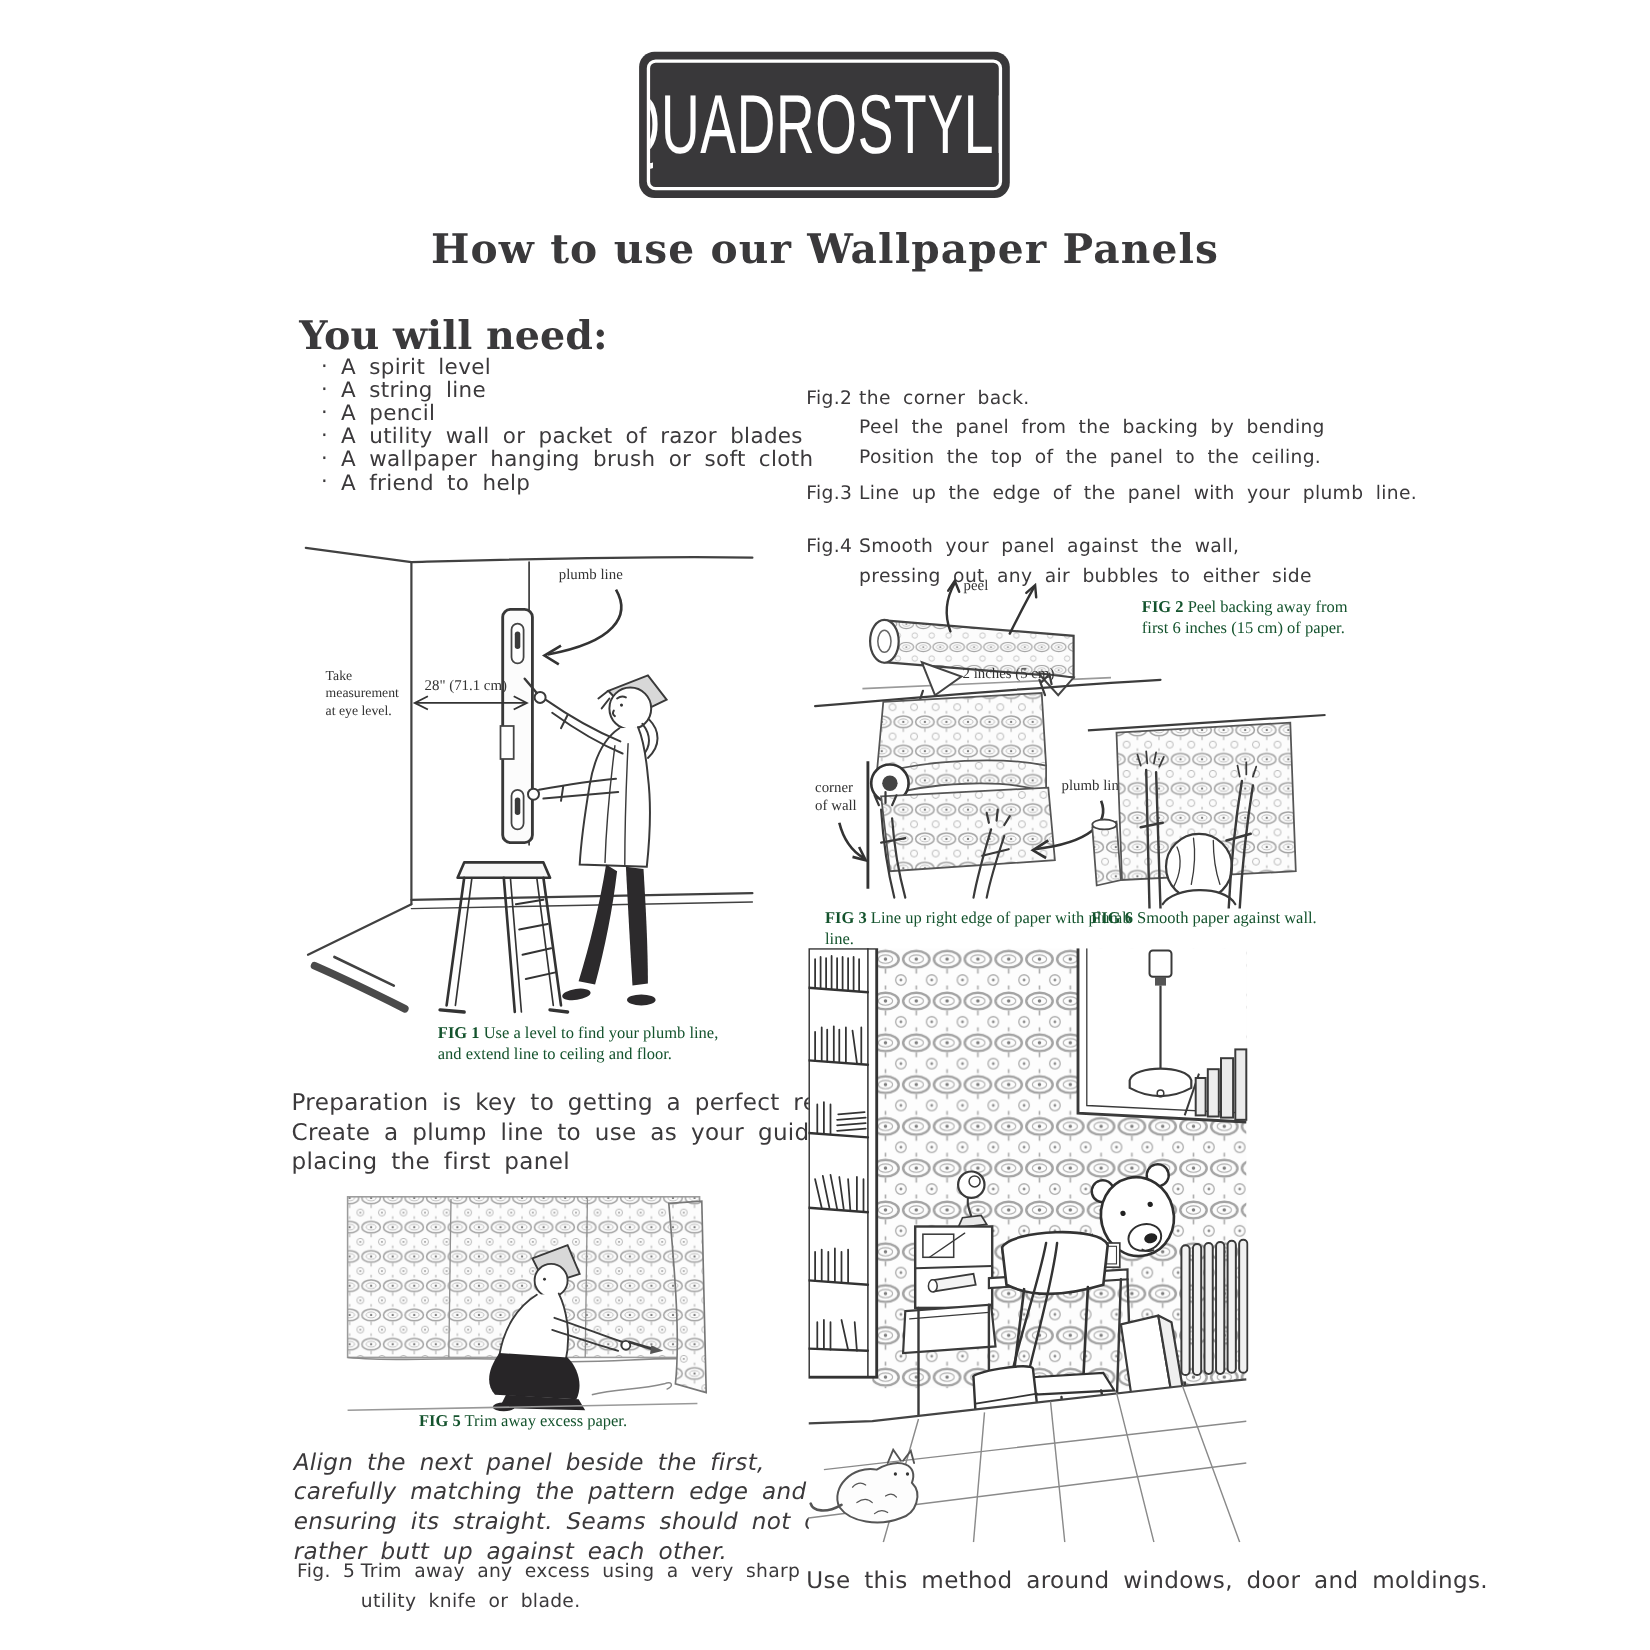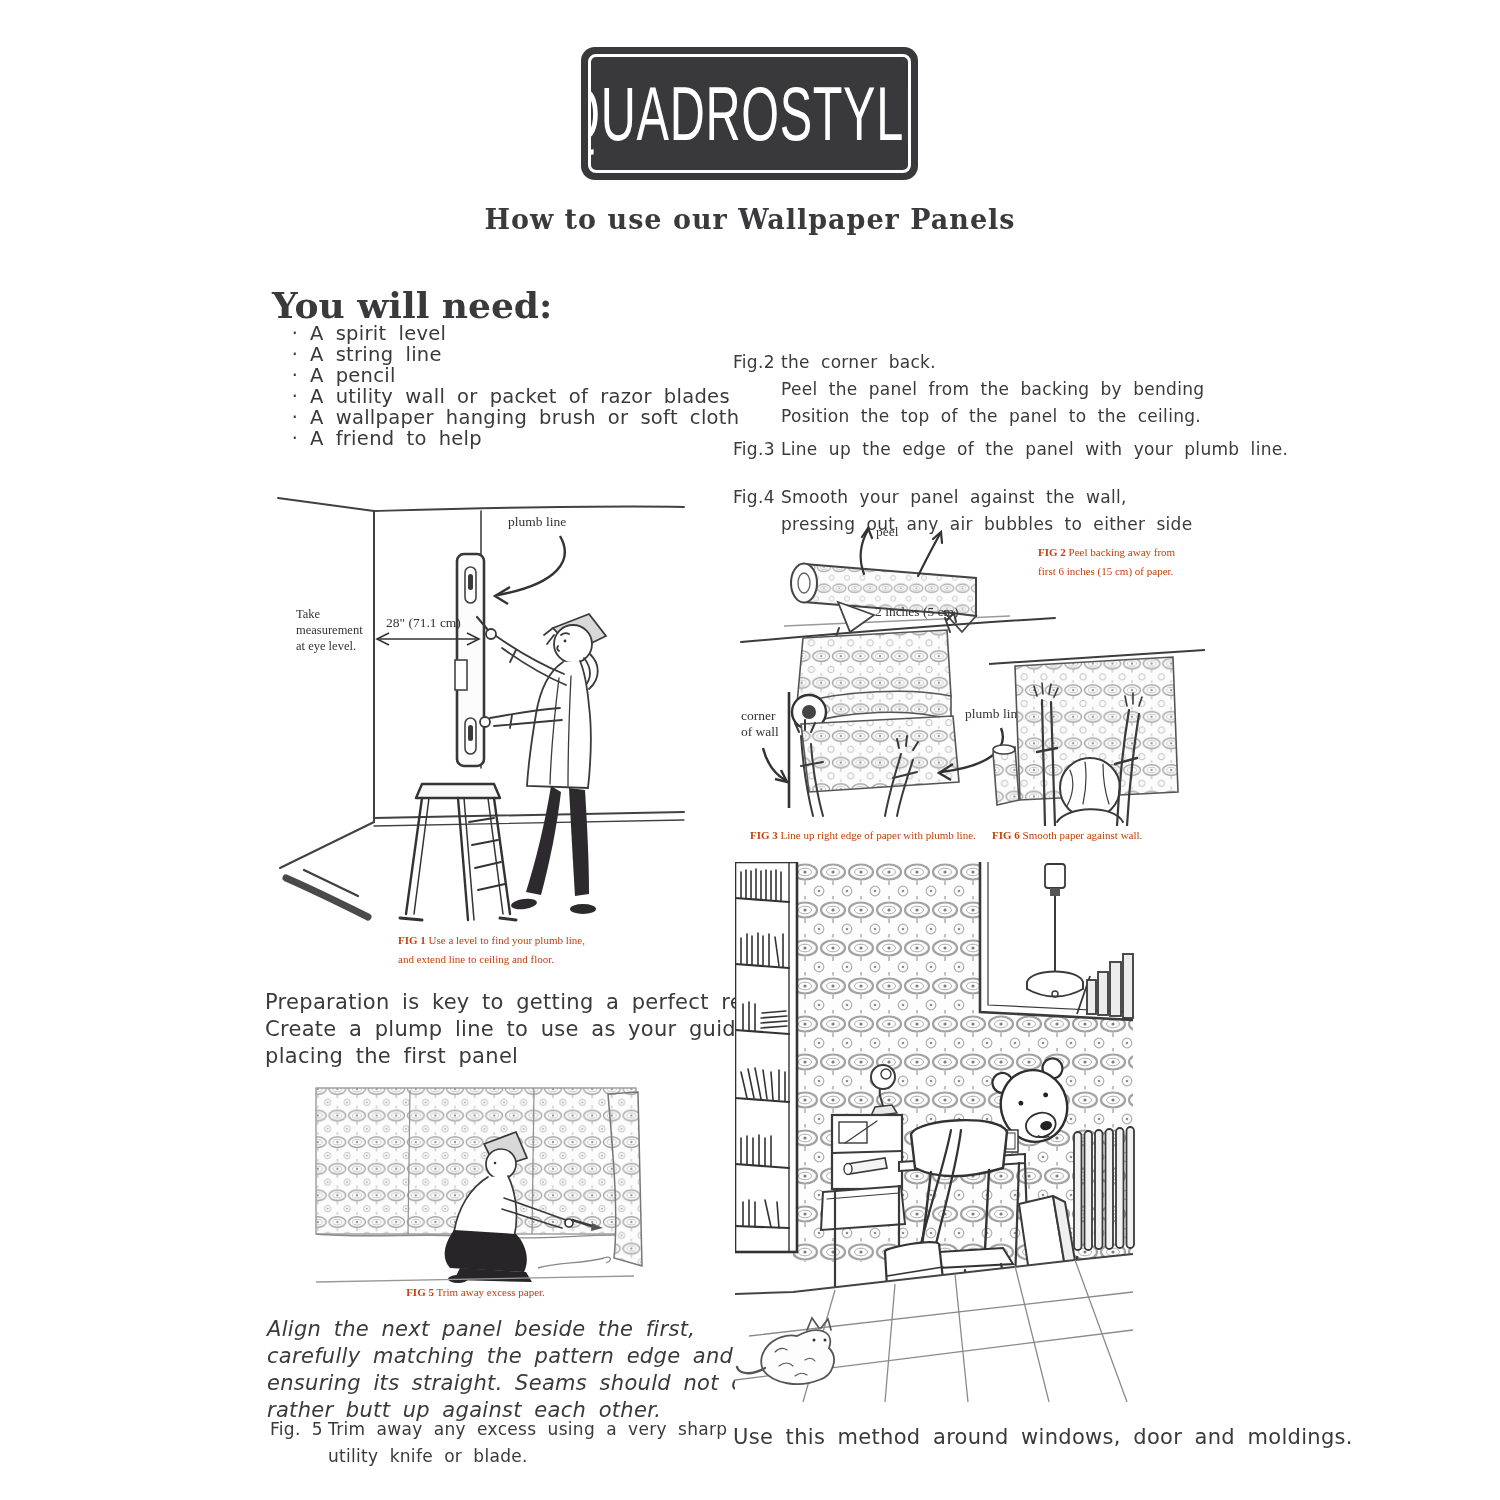--- a/index.html
+++ b/index.html
@@ -7,35 +7,35 @@
         font-family:"DejaVu Sans","Liberation Sans",sans-serif;color:#3b393b;}
   .abs{position:absolute;}
   
   .logo{left:581px;top:47px;width:337px;height:133px;background:#39383a;border-radius:14px;}
   .logo-inner{position:absolute;inset:7px;border:3px solid #ffffff;border-radius:8px;
               display:flex;align-items:center;justify-content:center;overflow:hidden;}
   .logo-text{font-family:"Liberation Sans",sans-serif;font-weight:400;font-size:76px;color:#ffffff;
              transform:scaleX(0.64);white-space:nowrap;letter-spacing:1px;}
   
   .title{left:0;right:0;top:204px;text-align:center;font-family:"DejaVu Serif","Liberation Serif",serif;
-         font-weight:700;font-size:27px;letter-spacing:1px;color:#3a393b;}
+         font-weight:700;font-size:37px;letter-spacing:1px;color:#3a393b;}
   .need-head{left:272px;top:284px;font-family:"DejaVu Serif","Liberation Serif",serif;
              font-weight:700;font-size:36px;color:#3a393b;}
   
   .sans{letter-spacing:.3px;word-spacing:5.5px;color:#3b393b;}
   .need-list{left:280px;top:323px;font-size:19.5px;line-height:21px;}
   .need-item{display:flex;}
   .need-bullet{width:30px;text-align:center;font-size:19px;}
   .para{font-size:21px;line-height:27px;white-space:nowrap;}
   .step{display:flex;font-size:17px;line-height:27px;}
   .step-label{flex:none;width:48px;}
   .step-label.wide{width:58px;}
   .step-body div{white-space:nowrap;}
   
-  .figcap{font-family:"Liberation Serif",serif;font-size:11px;line-height:19px;color:#c2410c;}
+  .figcap{font-family:"Liberation Serif",serif;font-size:15px;line-height:19px;color:#14532d;}
   .figtag{font-weight:700;}
   svg text{font-family:"Liberation Serif",serif;fill:#333;}
   .sklabel{font-size:13.5px;}
   .sklabel-sm{font-size:12.5px;}
 </style>
 </head>
 <body>
 
 <div class="page">
 

